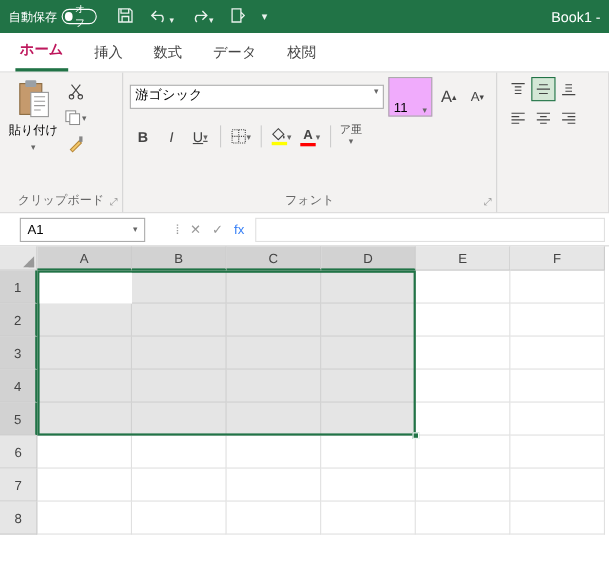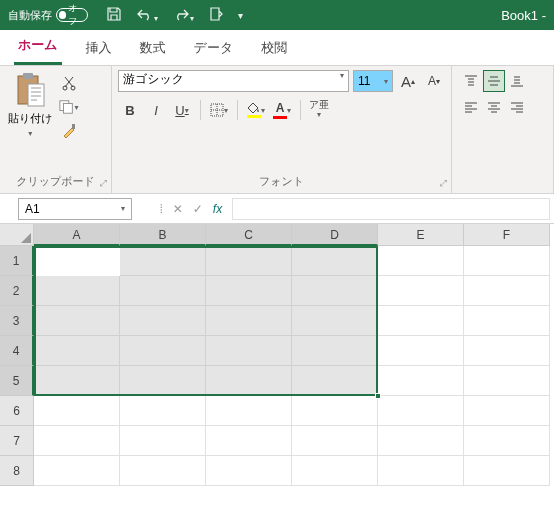--- a/index.html
+++ b/index.html
@@ -27,21 +27,21 @@
 .clip-body { display: flex; gap: 4px; height: 100px; }
 .paste-btn { display: flex; flex-direction: column; align-items: center; gap: 3px; padding: 2px; }
 .paste-icon { width: 32px; height: 36px; }
 .paste-label { font-size: 11px; }
 .clip-small { display: flex; flex-direction: column; gap: 6px; padding-top: 4px; }
 .small-icon { width: 20px; height: 18px; display: flex; align-items: center; justify-content: center; }
 
 .font-group { width: 340px; }
 .font-row1 { display: flex; gap: 4px; margin-bottom: 6px; align-items: center; }
 .font-select { flex: 1; height: 22px; border: 1px solid #ababab; background: #fff; font-size: 12px; padding: 0 4px; display: flex; justify-content: space-between; }
-.size-select { width: 40px; height: 22px; border: 1px solid #ababab; background: #7dd3fc; font-size: 12px; padding: 0 4px; display: flex; align-items: center; justify-content: space-between; }
+.size-select { width: 40px; height: 36px; border: 1px solid #ababab; background: #f0abfc; font-size: 12px; padding: 0 4px; display: flex; align-items: flex-end; justify-content: space-between; }
 .font-btn { width: 22px; height: 22px; display: flex; align-items: center; justify-content: center; font-size: 13px; color: #444; }
 .font-row2 { display: flex; gap: 2px; align-items: center; }
 .fbtn { min-width: 24px; height: 24px; display: flex; align-items: center; justify-content: center; font-size: 13px; color: #444; cursor: pointer; border: 1px solid transparent; }
 .sep { width: 1px; height: 20px; background: #ccc; margin: 0 4px; }
 .color-sw { width: 14px; height: 3px; display: block; margin-top: 1px; }
 
 .align-group { flex: 1; padding-left: 8px; }
 .align-row { display: flex; gap: 1px; margin-bottom: 4px; }
 .abtn { width: 22px; height: 22px; display: flex; align-items: center; justify-content: center; cursor: pointer; border: 1px solid transparent; }
 .abtn.active { background: #d4e7d6; border-color: #217346; }
@@ -240,21 +240,21 @@
 
 <div class="formula-bar">
   <div class="name-box">
       <span>A1</span>
       <span class="dd">▾</span>
     </div>
   <div class="fb-btns">
     <span>⦙</span>
     <span>✕</span>
     <span>✓</span>
-    <span style="font-style:italic;color:#0f766e">fx</span>
+    <span style="color:#3b82f6">fx</span>
   </div>
   <div class="fx-input"></div>
 </div>
 
 <div class="grid-area" style="height:300px">
   <div class="select-all"></div>
   <div class="col-headers" id="col-headers">
       <div class="col-h sel">A</div>
       <div class="col-h sel">B</div>
       <div class="col-h sel">C</div>

